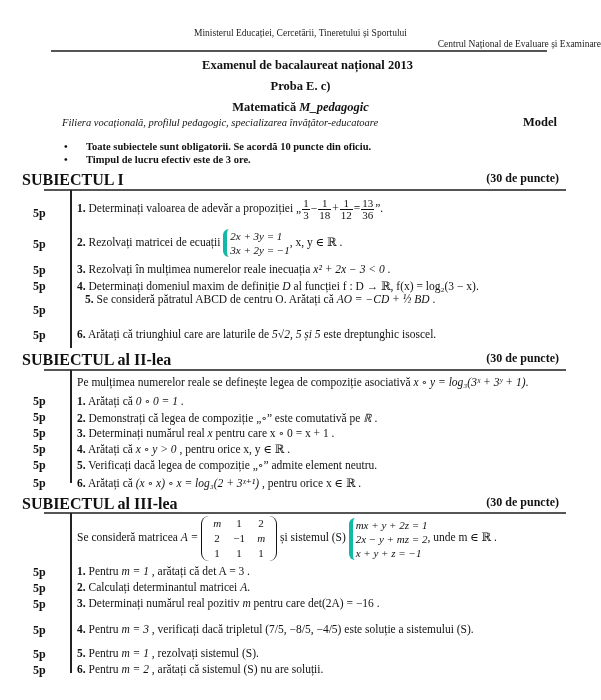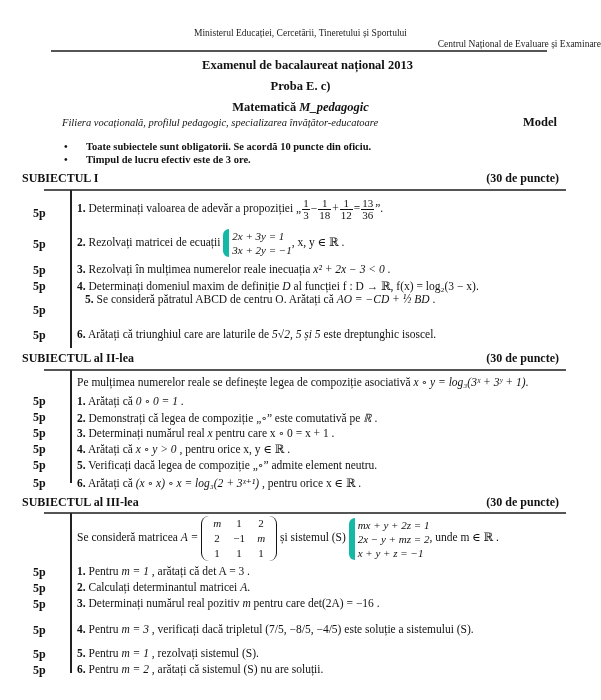--- a/index.html
+++ b/index.html
@@ -9,31 +9,31 @@
     }
     .abs { position: absolute; }
     .center { left: 0; width: 601px; text-align: center; }
     .ministry { font-size: 9.5px; line-height: 11px; color: #222; }
     .hrule { position: absolute; background: #555; height: 2px; }
     .title-b { font-weight: bold; font-size: 12.5px; }
     .model { right: 44px; font-weight: bold; font-size: 12.5px; }
     .filiera { left: 62px; font-style: italic; font-size: 10.5px; }
     .bullet { left: 64px; font-weight: bold; font-size: 10.5px; }
     .bullet .dot { display: inline-block; width: 22px; }
-    .sec-title { left: 22px; font-weight: bold; font-size: 12px; }
+    .sec-title { left: 22px; font-weight: bold; font-size: 16px; }
     .sec-pts { right: 42px; font-weight: bold; font-size: 12px; }
     .vline { position: absolute; width: 1.5px; background: #222; }
     .pts { position: absolute; left: 33px; width: 30px; font-weight: bold; font-size: 12px; }
     .item { position: absolute; left: 77px; font-size: 11.5px; white-space: nowrap; }
     .item b { font-weight: bold; }
     .m { font-style: italic; }
     .frac { display: inline-block; vertical-align: middle; text-align: center; font-size: 11px; line-height: 11px; margin: 0 1px; }
     .frac .n { display: block; border-bottom: 1px solid #111; padding: 0 1px; }
     .frac .d { display: block; padding: 0 1px; }
-    .brace-sys { display: inline-block; vertical-align: middle; border-left: 6px solid #14b8a6; border-radius: 6px 0 0 6px; padding-left: 3px; line-height: 14px; font-size: 11px; font-style: italic; }
+    .brace-sys { display: inline-block; vertical-align: middle; border-left: 4px solid #14b8a6; border-radius: 6px 0 0 6px; padding-left: 3px; line-height: 14px; font-size: 11px; font-style: italic; }
     .matrix { display: inline-grid; vertical-align: middle; grid-template-columns: 22px 22px 22px; text-align: center; line-height: 15px; font-size: 11px; border-left: 1.2px solid #111; border-right: 1.2px solid #111; border-radius: 8px; padding: 0 4px; }
   </style>
 </head>
 <body>
 
 <div class="abs center ministry" style="top:28px;">Ministerul Educației, Cercetării, Tineretului și Sportului</div>
 <div class="abs center ministry" style="top:39px;text-align:right;">Centrul Național de Evaluare și Examinare</div>
 <div class="hrule" style="top:50px; left:51px; width:496px;"></div>
 <div class="abs center title-b" style="top:58px;margin-left:7px;">Examenul de bacalaureat național 2013</div>
 <div class="abs center title-b" style="top:79px;">Proba E. c)</div>

